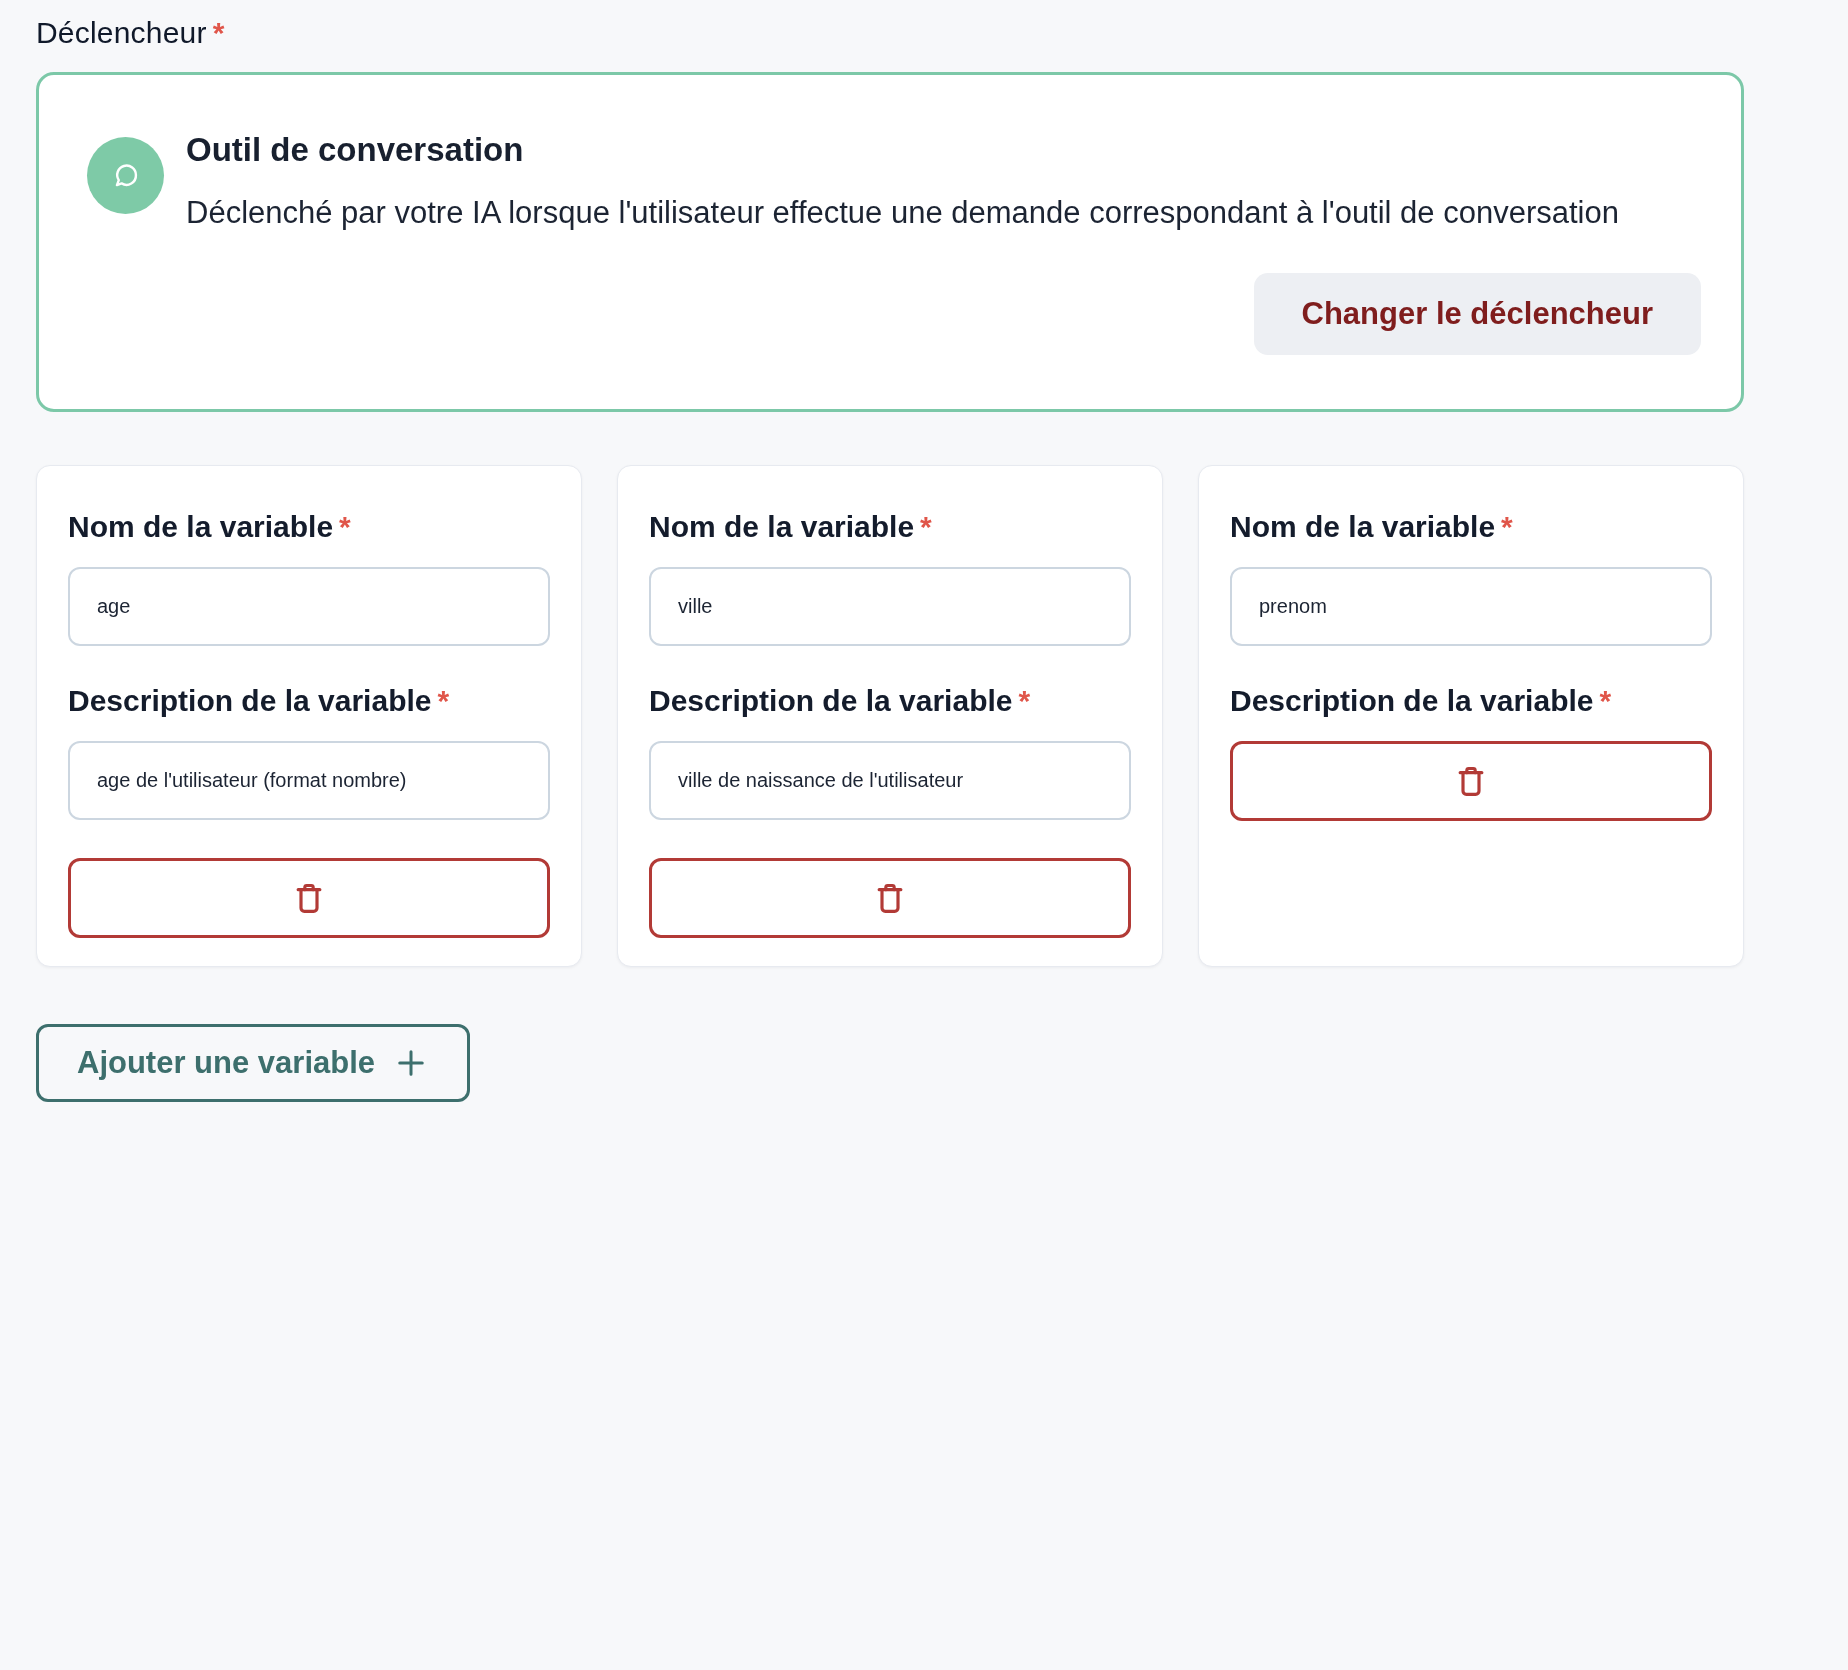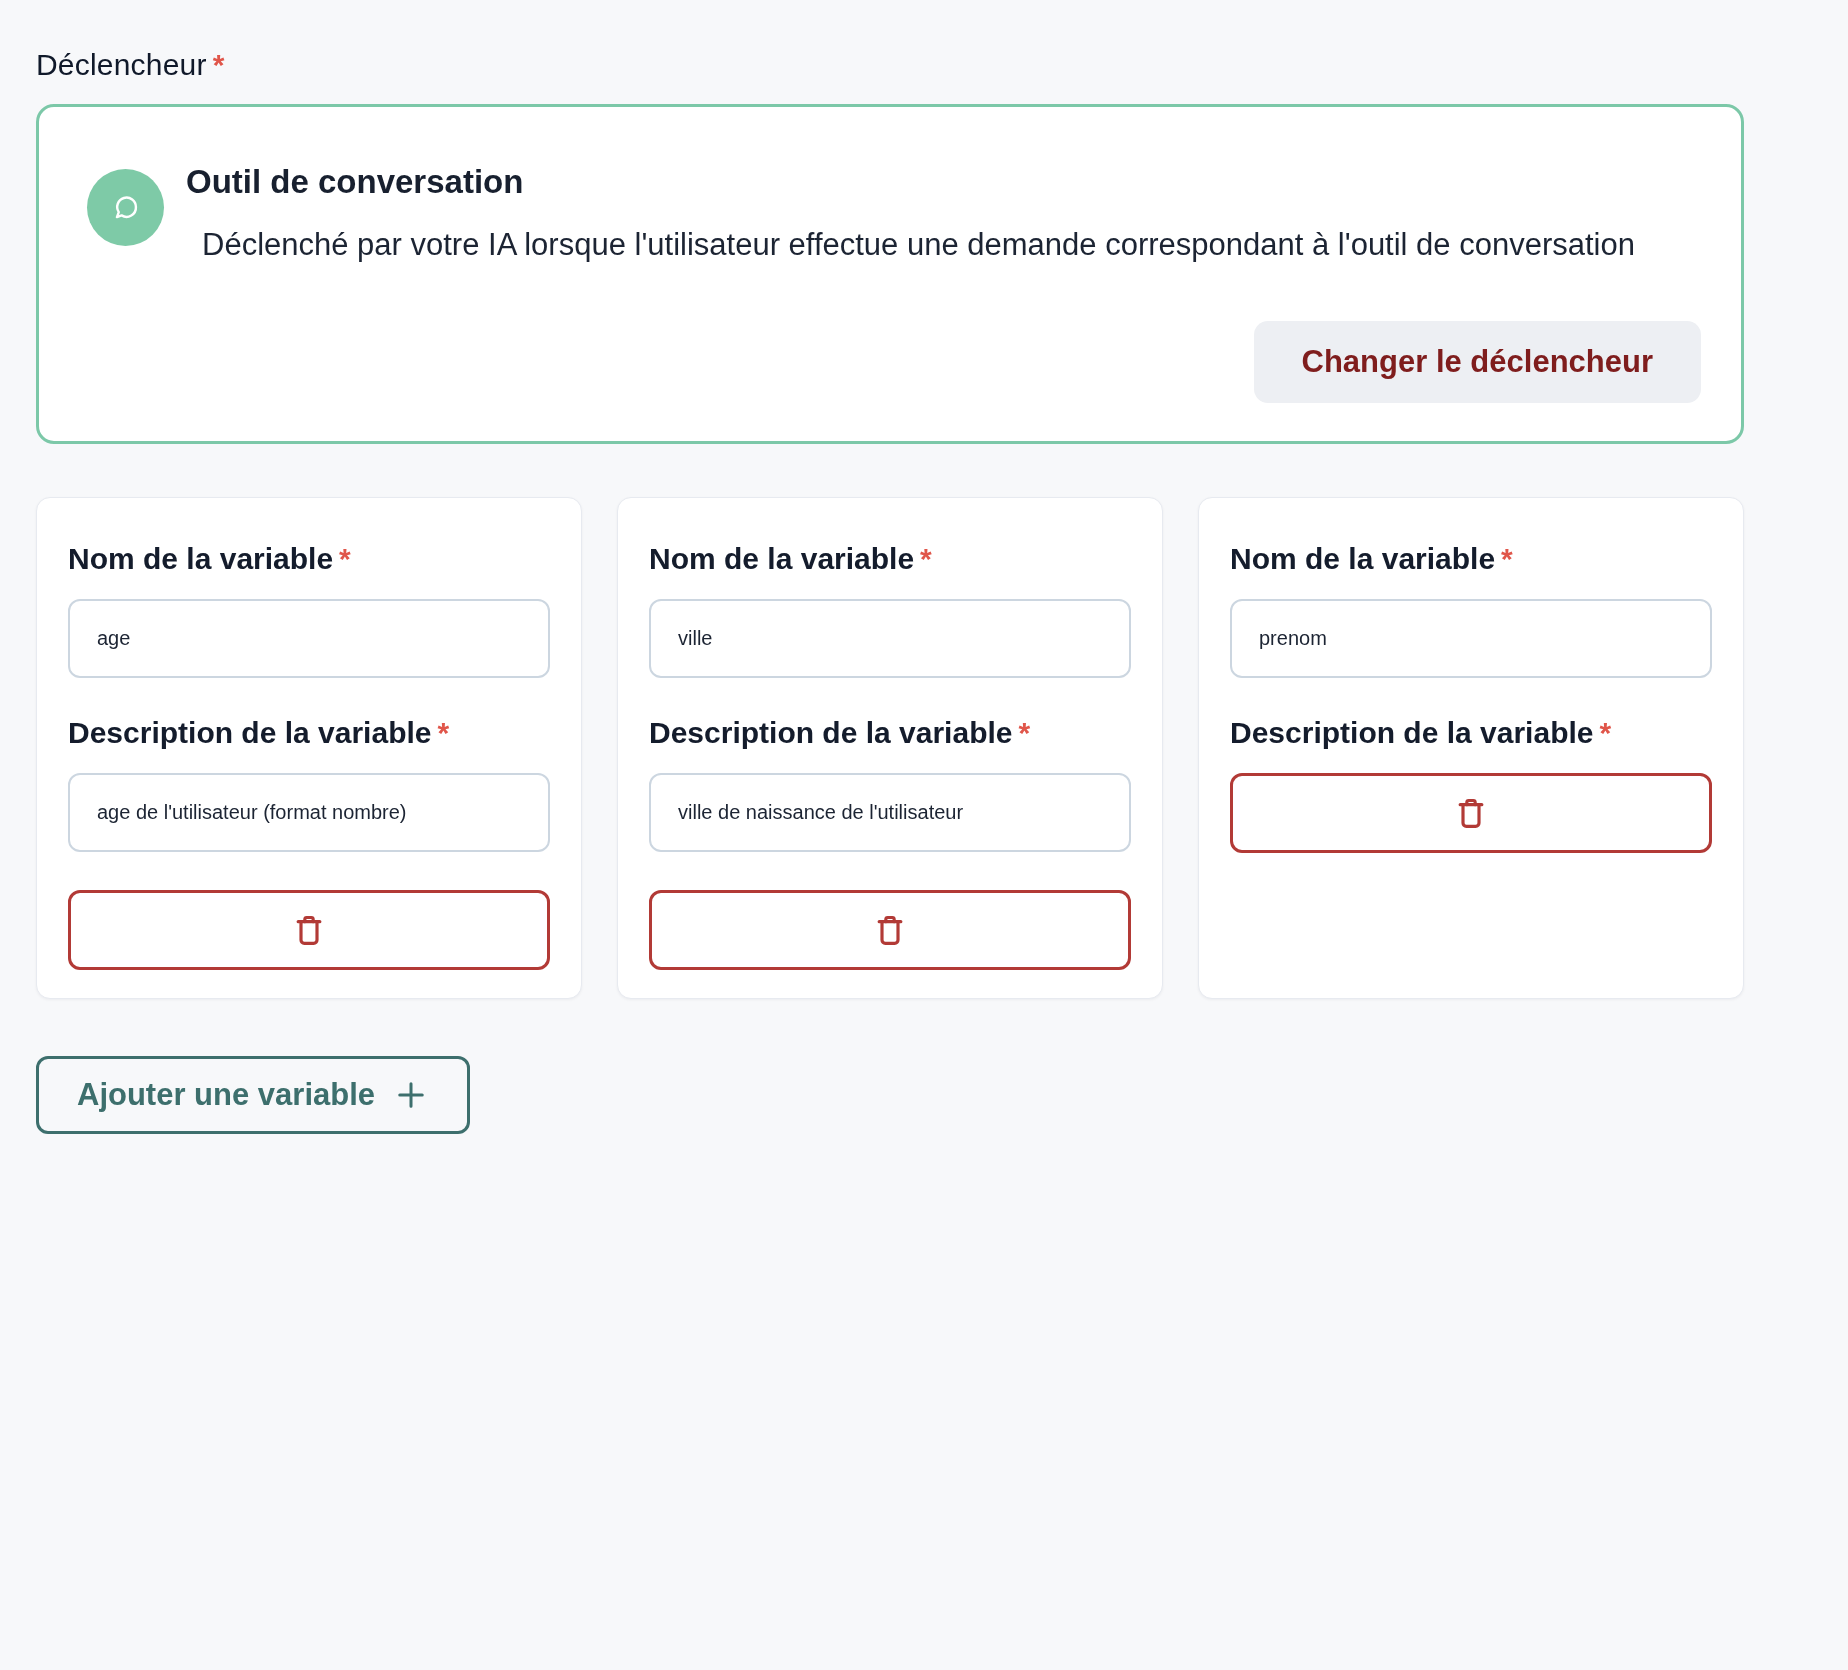--- a/index.html
+++ b/index.html
@@ -13,21 +13,20 @@
     overflow: hidden;
   }
   .page { padding: 16px 104px 0 36px; }
 
   
   .field-label-top {
     font-size: 30px;
     font-weight: 500;
     color: #10192a;
     letter-spacing: .2px;
-    margin-top: 32px;
   }
   .req { color: #e0564a; font-weight: 600; margin-left: 6px; }
 
   
   .trigger-card {
     margin-top: 22px;
     height: 340px;
     background: #ffffff;
     border: 3px solid #7cc8a8;
     border-radius: 18px;
@@ -44,21 +43,21 @@
   }
   .trigger-icon svg { width: 34px; height: 34px; }
   .trigger-texts { min-width: 0; }
   .trigger-title {
     margin: 0 0 26px 0;
     font-size: 33px;
     font-weight: 700;
     color: #18202f;
   }
   .trigger-desc {
-    margin: 16px;
+    margin: 0;
     font-size: 31px;
     font-weight: 400;
     color: #1c2433;
     white-space: nowrap;
   }
   .trigger-actions { display: flex; justify-content: flex-end; margin-top: 42px; }
   .change-btn {
     height: 82px;
     padding: 0 48px;
     background: #edeff3;

